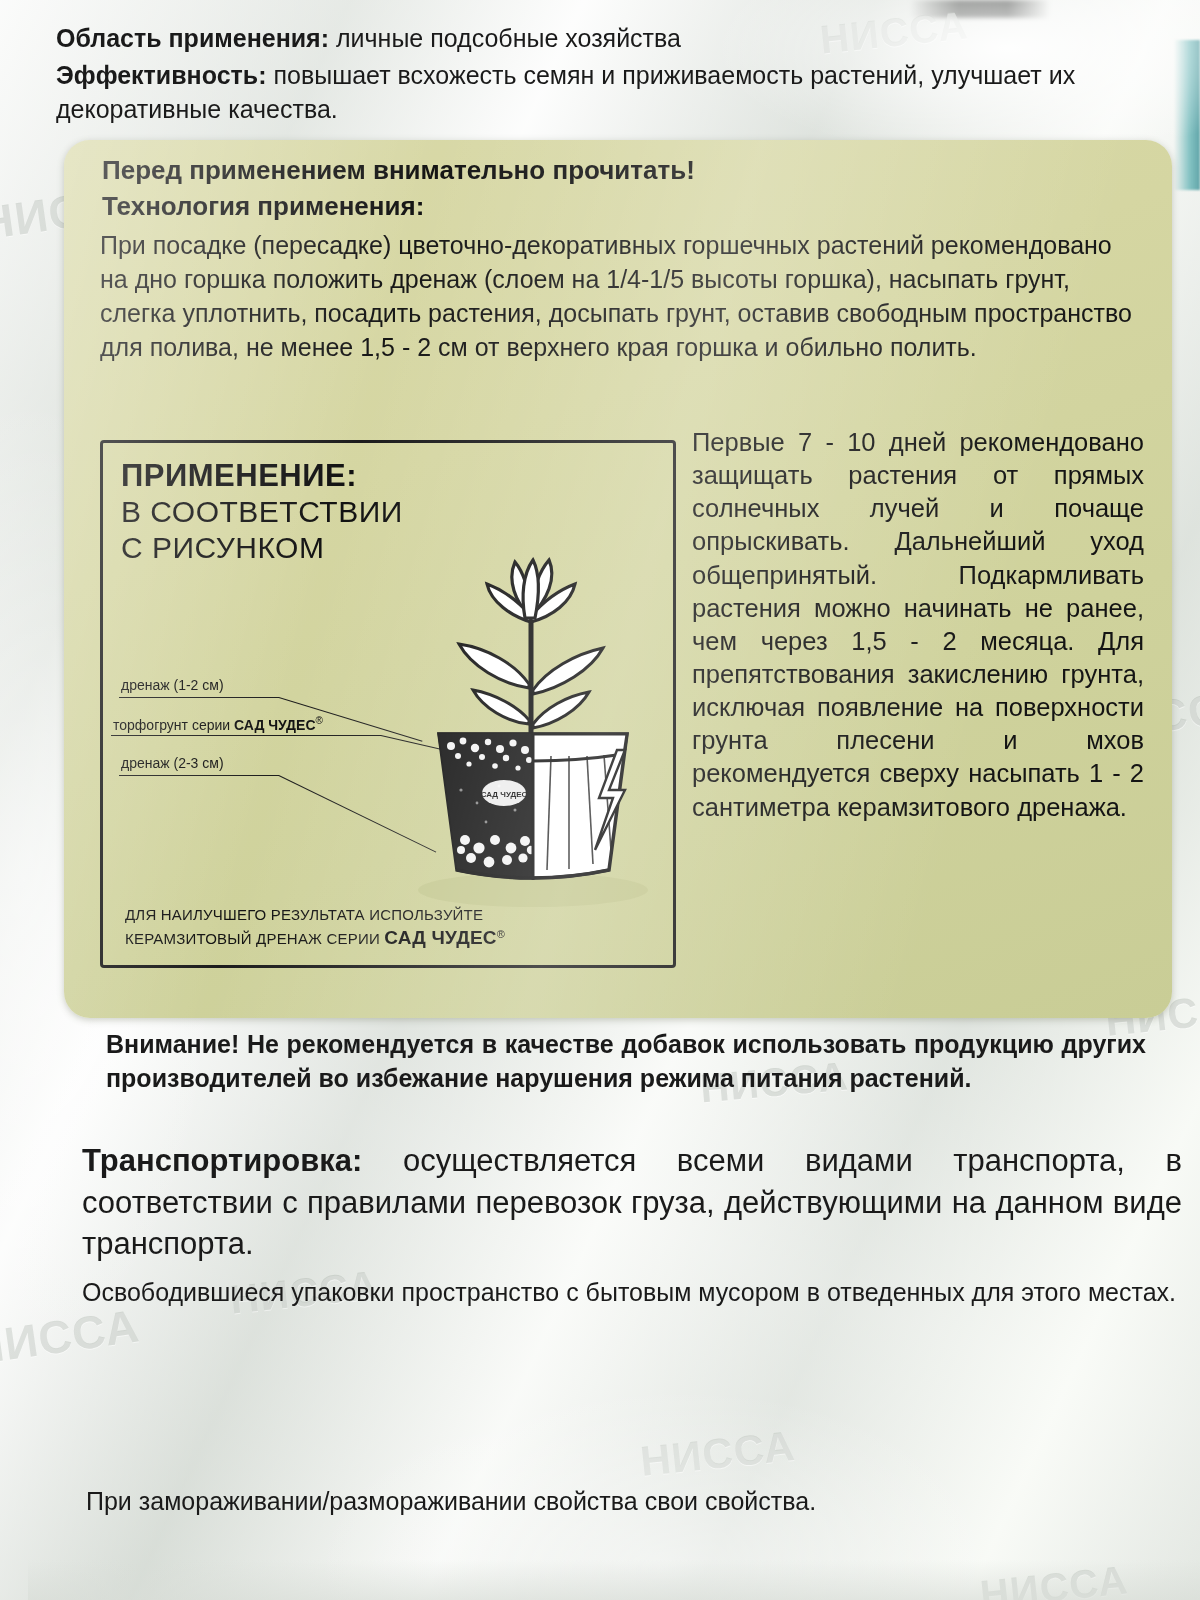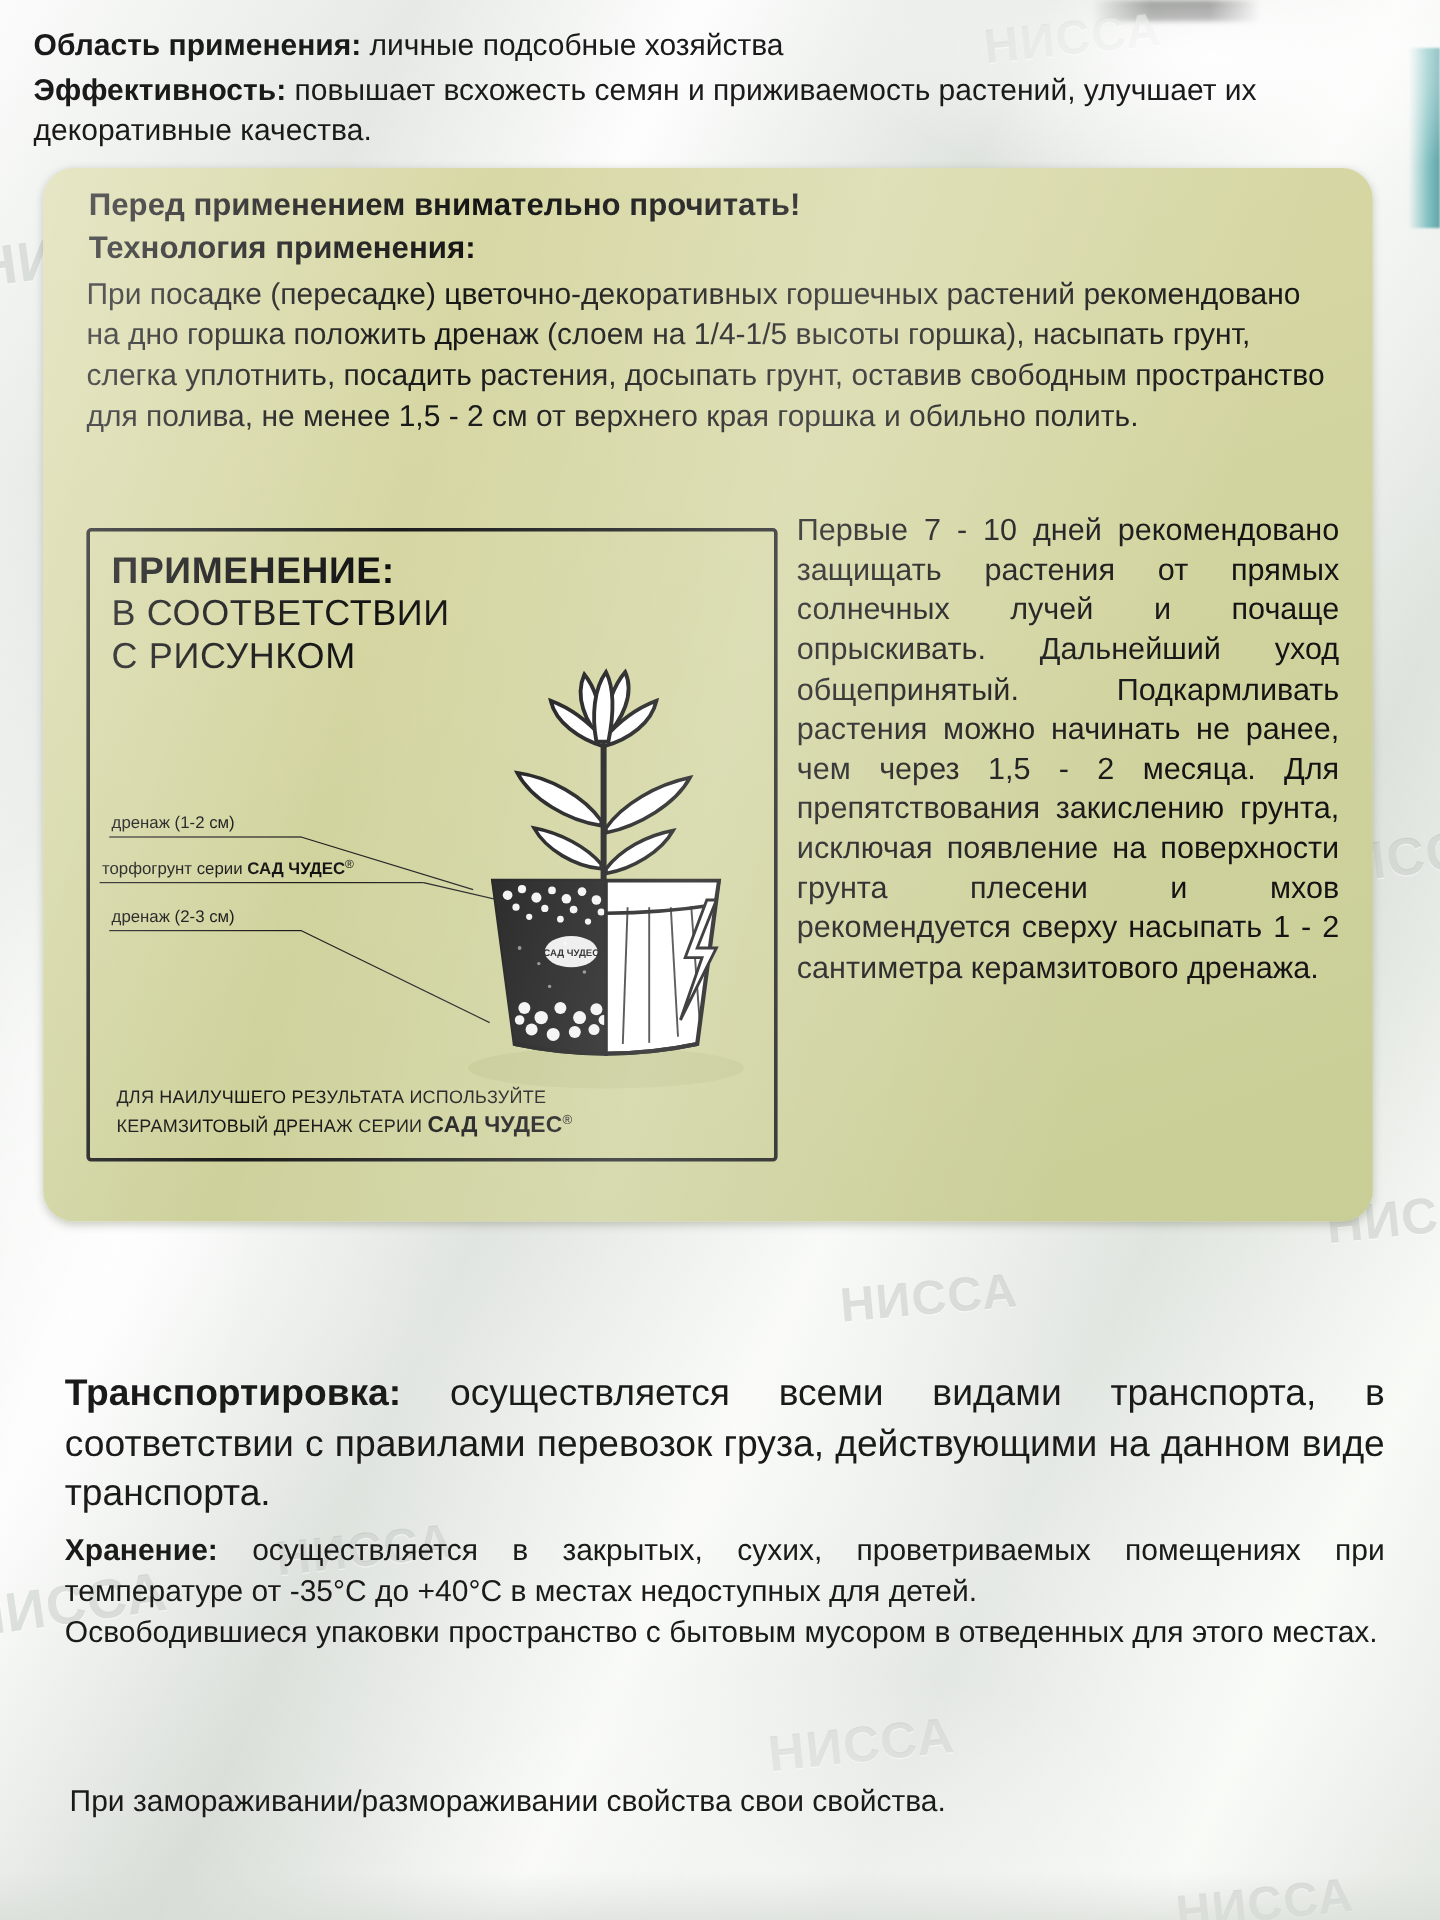--- a/index.html
+++ b/index.html
@@ -59,20 +59,21 @@
     white-space: nowrap;
     pointer-events: none;
     text-shadow: 0 1px 0 rgba(255,255,255,0.5);
   }
 
   
   #content {
     position: absolute;
     inset: 0;
     padding: 0;
+    margin-left: 28px;
   }
   .blk {
     position: absolute;
     color: #1a1a1a;
     font-family: "Liberation Sans", sans-serif;
     line-height: 1.30;
   }
   .lbl { font-weight: bold; }
 
   #top-block {
@@ -328,29 +329,29 @@
         <div>ДЛЯ НАИЛУЧШЕГО РЕЗУЛЬТАТА ИСПОЛЬЗУЙТЕ</div>
         <div>
           <span>КЕРАМЗИТОВЫЙ ДРЕНАЖ СЕРИИ </span><span class="brand">САД ЧУДЕС</span><span style="font-size:11px; vertical-align:super;">®</span>
         </div>
       </div>
     </div>
 
     <div id="panel-right">Первые 7 - 10 дней рекомендовано защищать растения от прямых солнечных лучей и почаще опрыскивать. Дальнейший уход общепринятый. Подкармливать растения можно начинать не ранее, чем через 1,5 - 2 месяца. Для препятствования закислению грунта, исключая появление на поверхности грунта плесени и мхов рекомендуется сверху насыпать 1 - 2 сантиметра керамзитового дренажа.</div>
   </div>
 
+  <div id="attention" class="blk">
+    <span>Внимание!</span><span> Не рекомендуется в качестве добавок использовать продукцию других производителей во избежание нарушения режима питания растений.</span>
+  </div>
 
   <div id="transport" class="blk">
     <span class="lbl">Транспортировка:</span><span> осуществляется всеми видами транспорта, в соответствии с правилами перевозок груза, действующими на данном виде транспорта.</span>
   </div>
 
   <div id="storage" class="blk">
-    <div>
-      <span class="lbl">Хранение:</span><span> осуществляется в закрытых, сухих, проветриваемых помещениях при температуре от -35°С до +40°С в местах недоступных для детей.</span>
-    </div>
     <div>Освободившиеся упаковки пространство с бытовым мусором в отведенных для этого местах.</div>
   </div>
 
   <div id="hazard" class="blk">
     <div>При замораживании/размораживании свойства свои свойства.</div>
   </div>
 
   <div class="bottom-fade"></div>
 </div>
 

